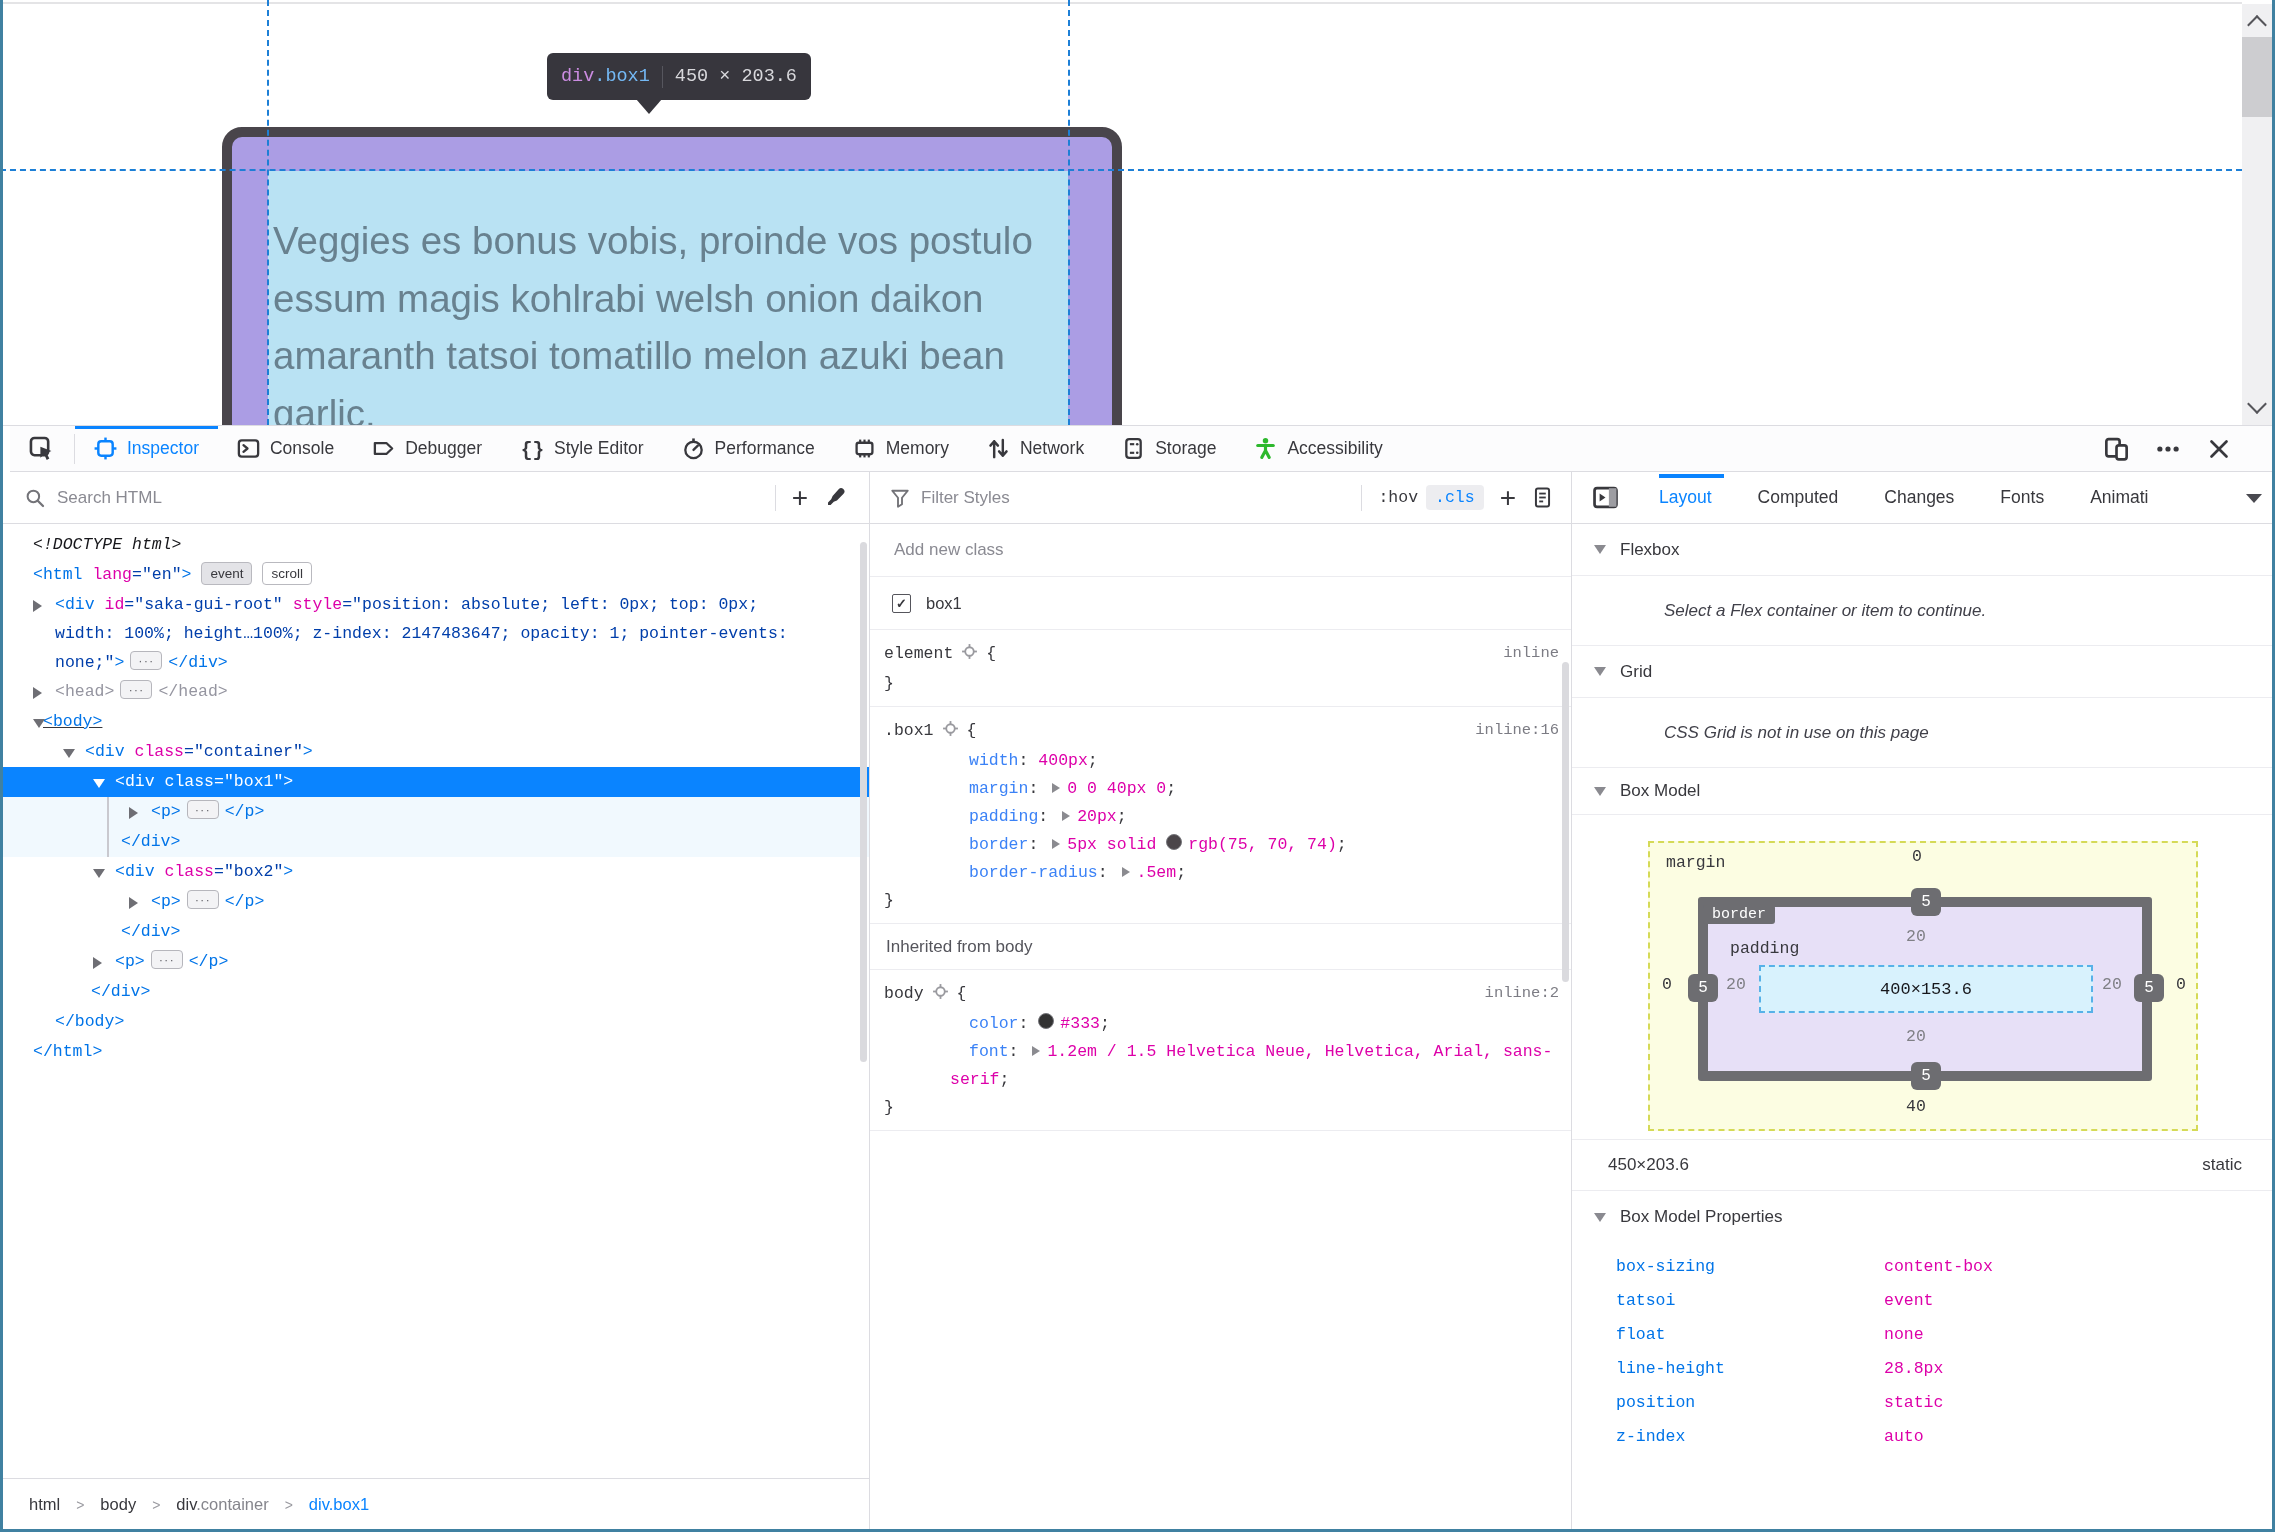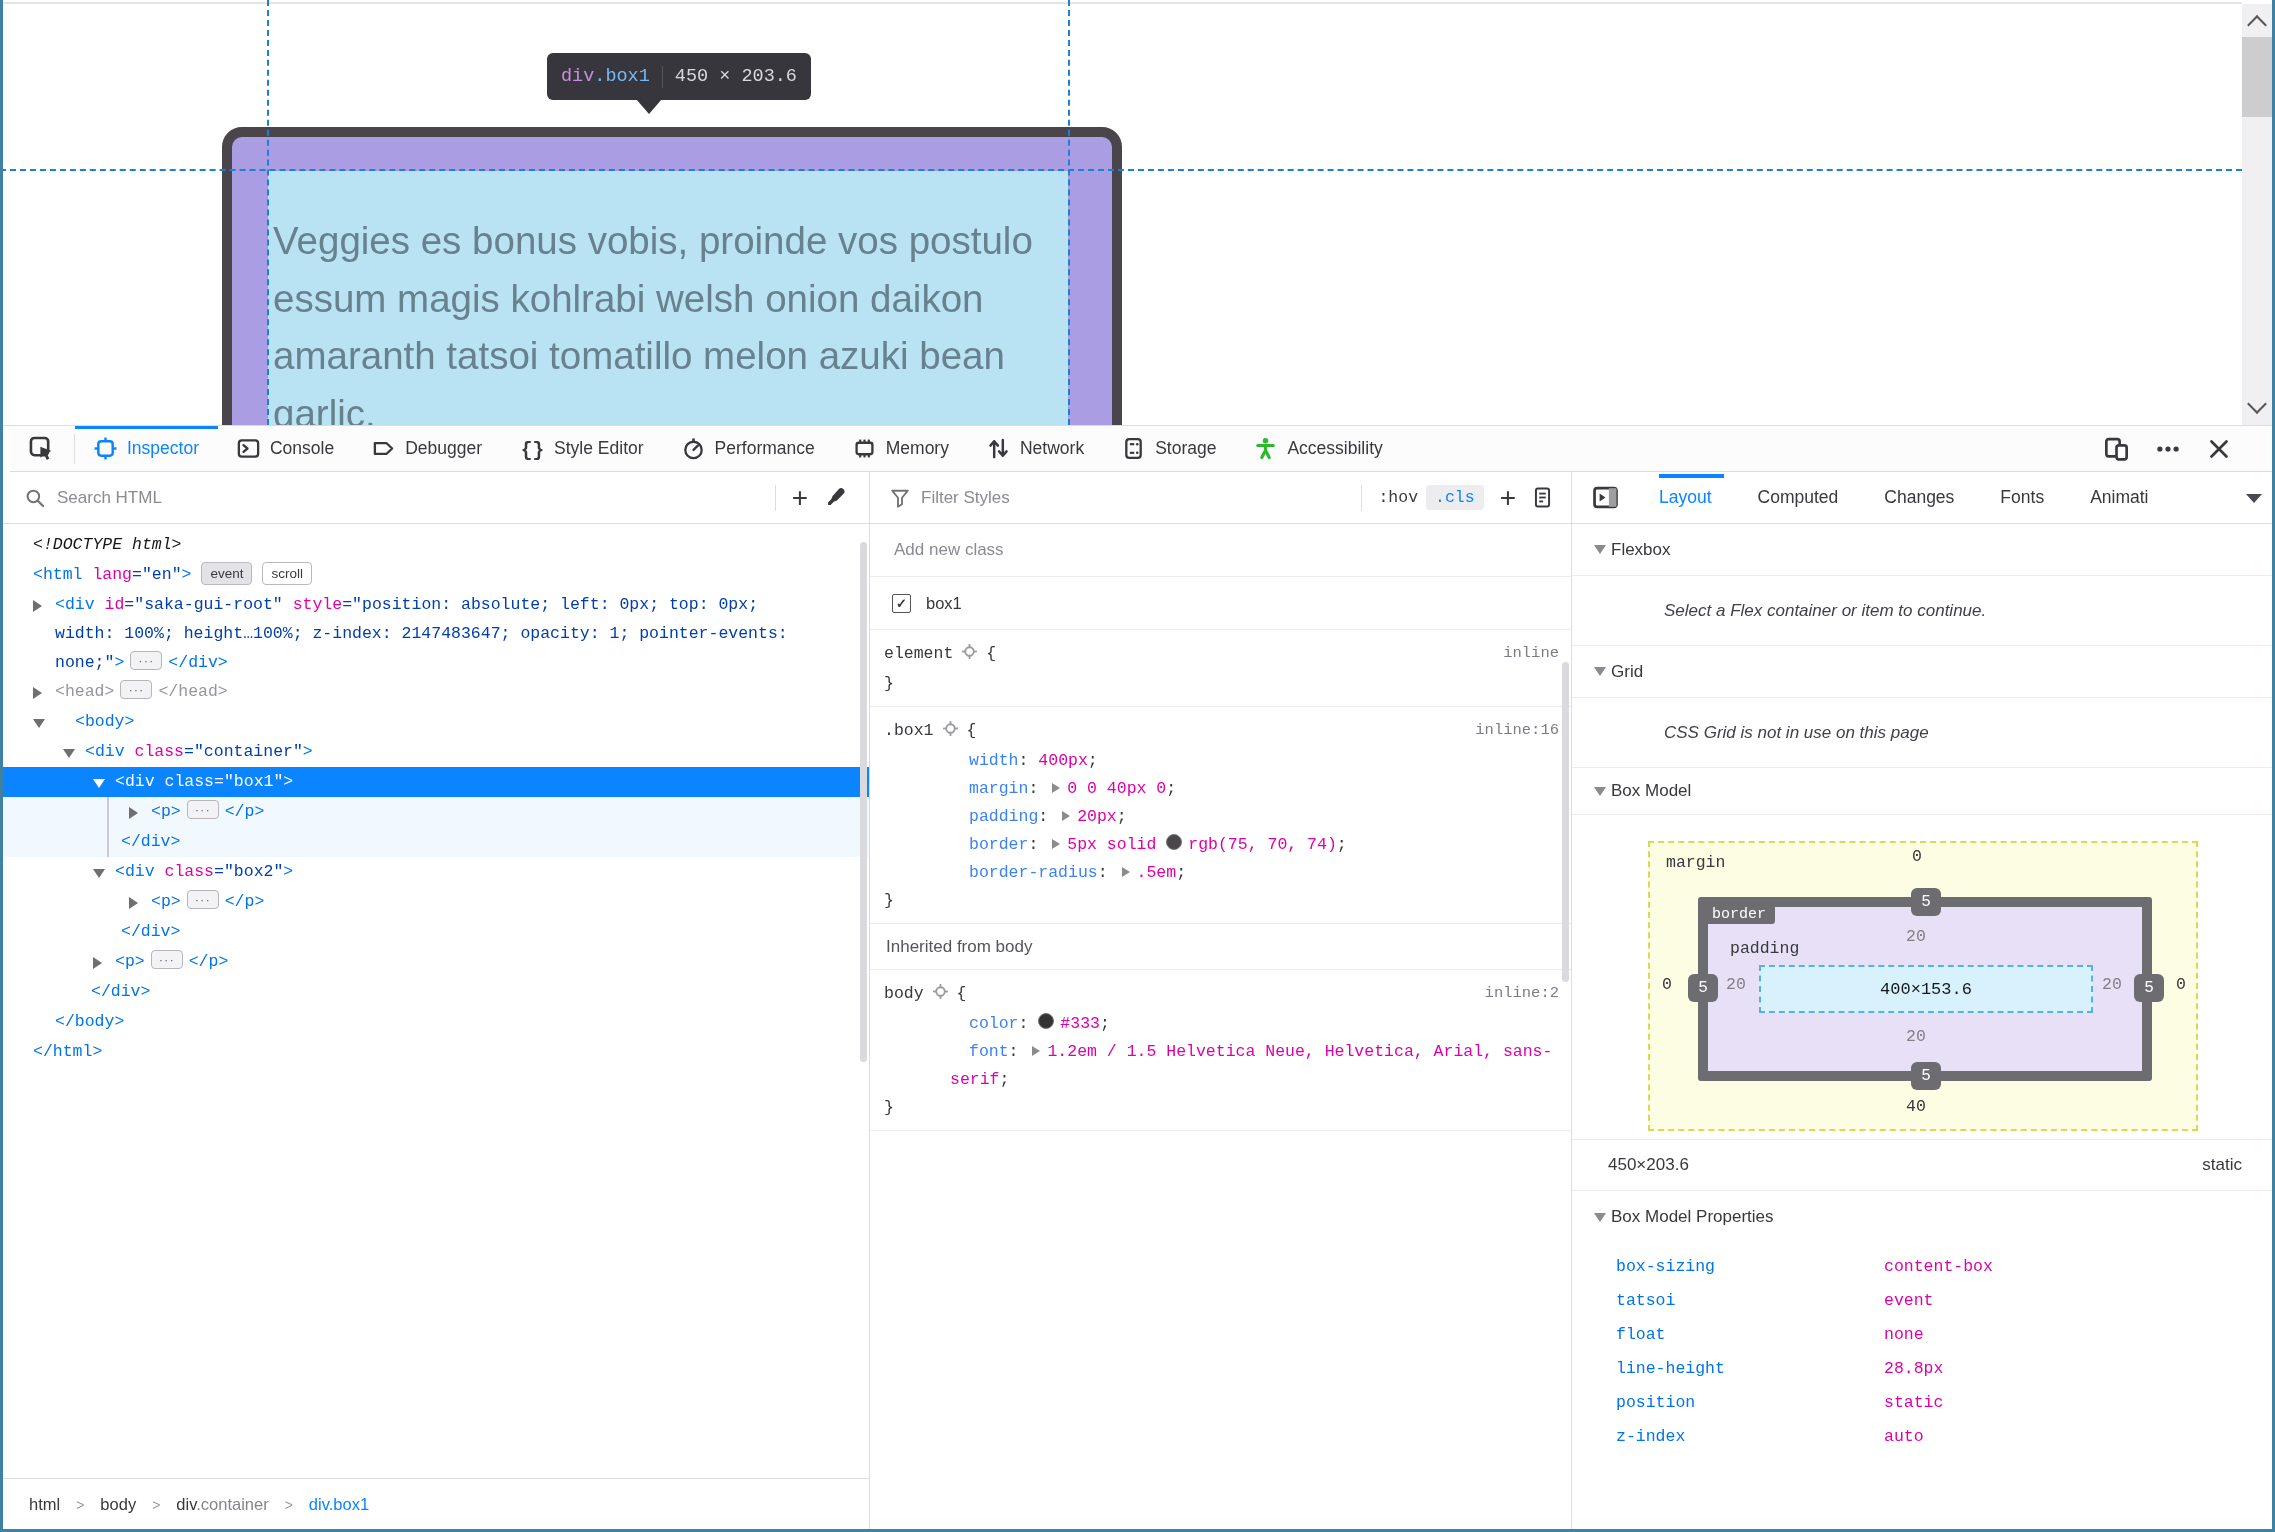--- a/index.html
+++ b/index.html
@@ -111,21 +111,21 @@
   .inh-header{height:45px;line-height:45px;padding-left:16px;font-size:17px;color:#55555c;border-bottom:1px solid #ececf0;}
   .target-ico{display:inline-block;margin:0 8px;vertical-align:-2px;}
   #rules-thumb{position:absolute;right:2px;top:190px;width:7px;height:320px;background:#dadade;border-radius:4px;}
 
   
   #side-tabs{height:52px;border-bottom:1px solid #dcdce1;display:flex;align-items:center;gap:46px;padding-left:20px;box-sizing:border-box;position:relative;}
   .stab{position:relative;font-size:17.5px;color:#38383d;height:100%;display:flex;align-items:center;white-space:nowrap;}
   .stab.active{color:#0a84ff;}
   .stab.active::before{content:"";position:absolute;left:-12px;right:-12px;top:2px;height:4px;background:#0a84ff;}
   #side-tabs-dd{position:absolute;right:10px;top:22px;width:0;height:0;border-left:8px solid transparent;border-right:8px solid transparent;border-top:9px solid #494950;}
-  .sec-header{height:52px;border-bottom:1px solid #ececf0;display:flex;align-items:center;gap:5px;padding-left:22px;font-size:17px;box-sizing:border-box;}
+  .sec-header{height:52px;border-bottom:1px solid #ececf0;display:flex;align-items:center;gap:14px;padding-left:22px;font-size:17px;box-sizing:border-box;}
   .sec-header .sarr{width:0;height:0;border-top:9px solid #8a8a90;border-left:6.5px solid transparent;border-right:6.5px solid transparent;}
   .sec-msg{height:70px;border-bottom:1px solid #ececf0;display:flex;align-items:center;padding-left:92px;font-style:italic;font-size:17px;color:#404049;box-sizing:border-box;}
   .sec-header.thin{height:47px;}
 
   
   #bm-wrap{height:324px;position:relative;}
   #bm-margin{position:absolute;left:76px;top:26px;width:550px;height:290px;background:#fcfde2;border:2px dashed #d5da57;box-sizing:border-box;
              font-family:"Liberation Mono",monospace;font-size:16.5px;color:#38383d;}
   #bm-border{position:absolute;left:48px;top:54px;width:454px;height:184px;border:10px solid #6d6d71;background:#e7e0f7;box-sizing:border-box;border-radius:3px;}
   #bm-content{position:absolute;left:109px;top:122px;width:334px;height:48px;background:#d8f2fd;border:2px dashed #57b1e8;box-sizing:border-box;
@@ -327,21 +327,21 @@
             <svg width="23" height="23" viewBox="0 0 16 16">
               <path d="M10.2,2.3 a2.3,2.3 0 0 1 3.4,3.1 L9,10 6.8,11 4.6,13.2 H2.8 V11.4 L5,9.2 6,7 z" fill="#38383d"></path>
             </svg>
           </span>
         </div>
         <div id="tree">
             <div class="trow" style="padding-left: 30px;"><span class="t-doctype">&lt;!DOCTYPE html&gt;</span></div>
             <div class="trow" style="padding-left: 30px;"><span class="t-tag">&lt;html</span><span class="t-attr"> lang</span><span class="t-val">="en"</span><span class="t-tag">&gt;</span><span class="badge filled">event</span><span class="badge">scroll</span></div>
             <div class="trow wrap" style="padding-left: 52px;"><span class="arr c" style="left: 30px;"></span><span class="t-tag">&lt;div</span><span class="t-attr"> id</span><span class="t-val">="saka-gui-root"</span><span class="t-attr"> style</span><span class="t-val">="position: absolute; left: 0px; top: 0px; width: 100%; height…100%; z-index: 2147483647; opacity: 1; pointer-events: none;"</span><span class="t-tag">&gt;</span><span class="ellip">···</span><span class="t-tag">&lt;/div&gt;</span></div>
             <div class="trow dim" style="padding-left: 52px;"><span class="arr c" style="left: 30px;"></span><span class="t-tag">&lt;head&gt;</span><span class="ellip">···</span><span class="t-tag">&lt;/head&gt;</span></div>
-            <div class="trow" style="padding-left: 72px;"><span class="arr e" style="left: 30px;"></span><span class="t-tag">&lt;body&gt;</span></div>
+            <div class="trow" style="padding-left: 40px; text-decoration: underline;"><span class="arr e" style="left: 30px;"></span><span class="t-tag">&lt;body&gt;</span></div>
             <div class="trow" style="padding-left: 82px;"><span class="arr e" style="left: 60px;"></span><span class="t-tag">&lt;div</span><span class="t-attr"> class</span><span class="t-val">="container"</span><span class="t-tag">&gt;</span></div>
             <div class="trow sel" style="padding-left: 112px;"><span class="arr e" style="left: 90px;"></span><span class="t-tag">&lt;div</span><span class="t-attr"> class</span><span class="t-val">="box1"</span><span class="t-tag">&gt;</span></div>
             <div class="trow child" style="padding-left: 148px;"><span class="arr c" style="left: 126px;"></span><span class="t-tag">&lt;p&gt;</span><span class="ellip">···</span><span class="t-tag">&lt;/p&gt;</span></div>
             <div class="trow child" style="padding-left: 118px;"><span class="t-tag">&lt;/div&gt;</span></div>
             <div class="trow" style="padding-left: 112px;"><span class="arr e" style="left: 90px;"></span><span class="t-tag">&lt;div</span><span class="t-attr"> class</span><span class="t-val">="box2"</span><span class="t-tag">&gt;</span></div>
             <div class="trow" style="padding-left: 148px;"><span class="arr c" style="left: 126px;"></span><span class="t-tag">&lt;p&gt;</span><span class="ellip">···</span><span class="t-tag">&lt;/p&gt;</span></div>
             <div class="trow" style="padding-left: 118px;"><span class="t-tag">&lt;/div&gt;</span></div>
             <div class="trow" style="padding-left: 112px;"><span class="arr c" style="left: 90px;"></span><span class="t-tag">&lt;p&gt;</span><span class="ellip">···</span><span class="t-tag">&lt;/p&gt;</span></div>
             <div class="trow" style="padding-left: 88px;"><span class="t-tag">&lt;/div&gt;</span></div>
             <div class="trow" style="padding-left: 52px;"><span class="t-tag">&lt;/body&gt;</span></div>

